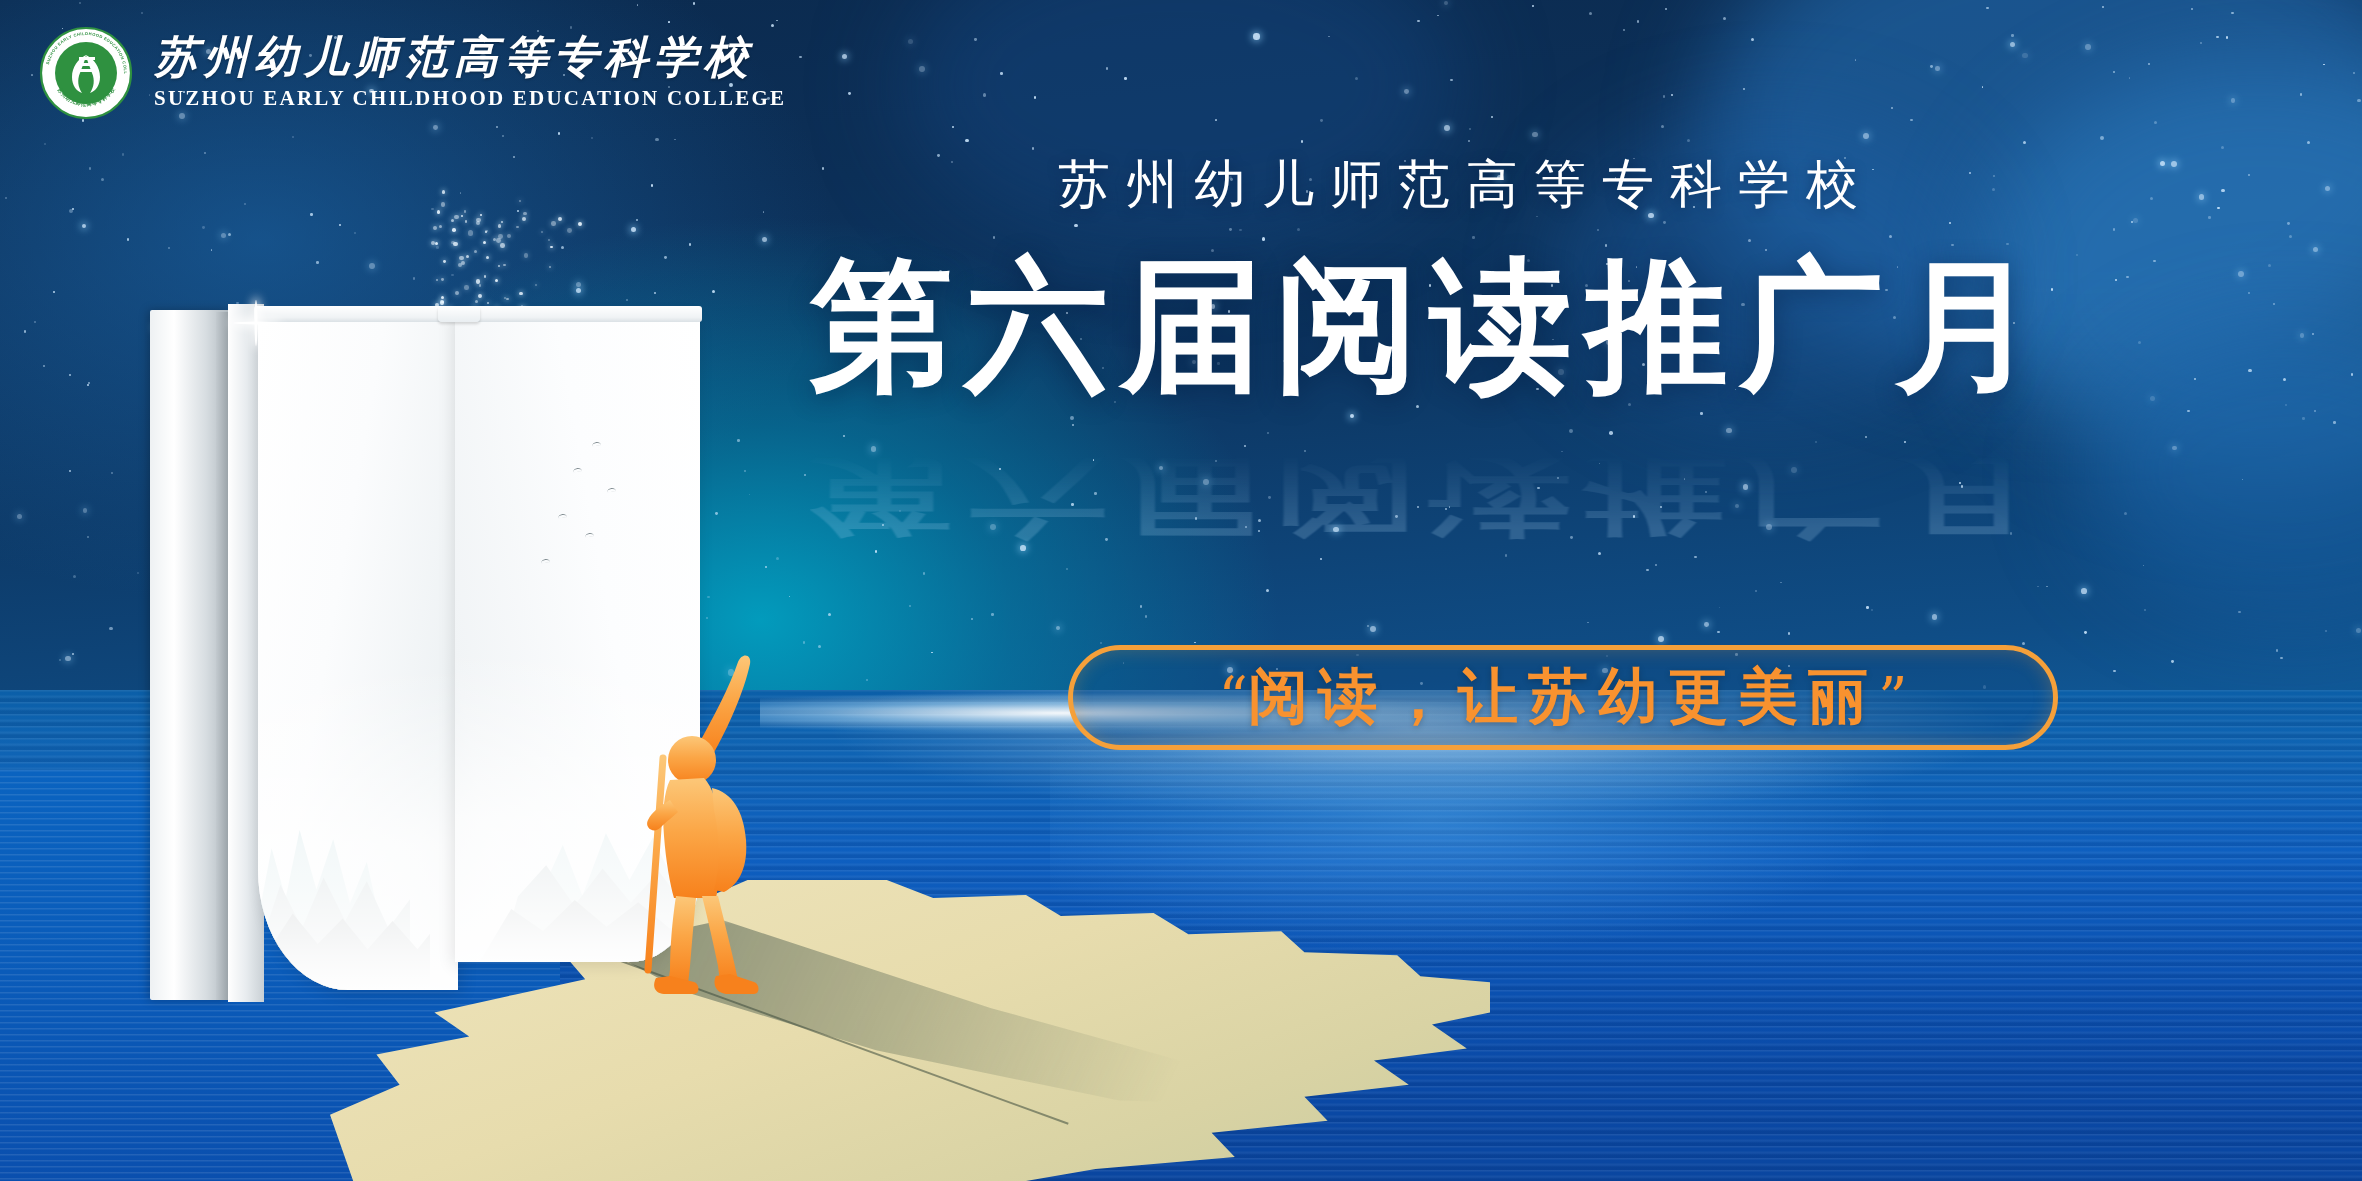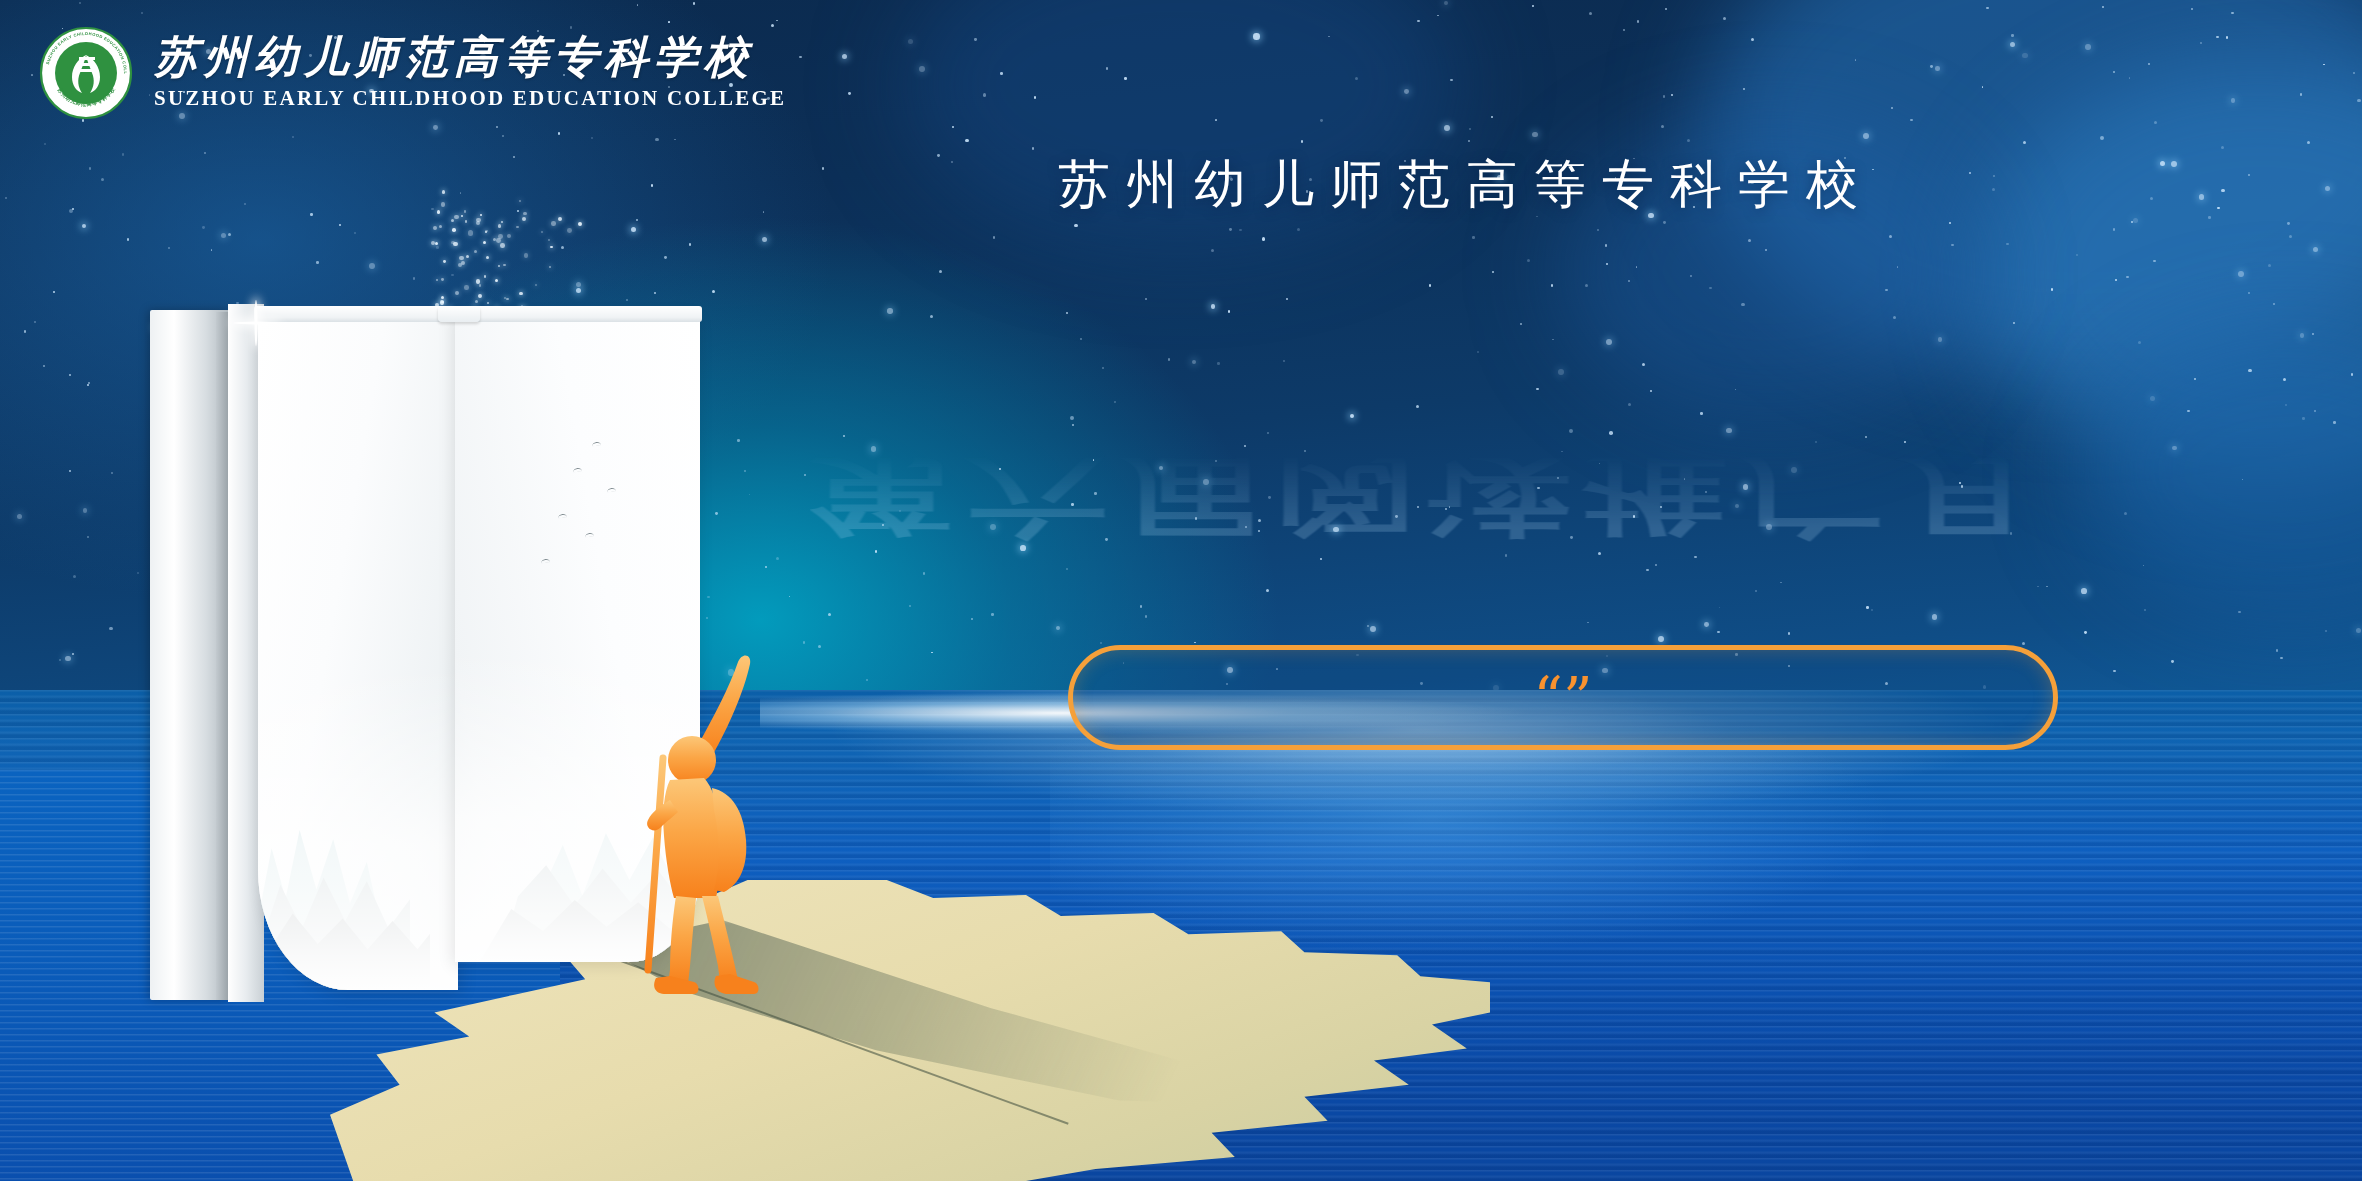--- a/index.html
+++ b/index.html
@@ -1076,21 +1076,23 @@
       </svg>
     </div>
     <div class="logo-text">
       <div class="logo-cn">苏州幼儿师范高等专科学校</div>
       <div class="logo-en">SUZHOU EARLY CHILDHOOD EDUCATION COLLEGE</div>
     </div>
   </div>
 
   <div class="textblock">
     <div class="school-line">苏州幼儿师范高等专科学校</div>
+    <div class="headline">第六届阅读推广月</div>
     <div class="headline-reflection">第六届阅读推广月</div>
 
     <div class="tagline-pill">
       <span class="q">“</span>
+      <span class="tagline">阅读，让苏幼更美丽</span>
       <span class="q">”</span>
     </div>
   </div>
 
 </div>
 
 </body></html>

